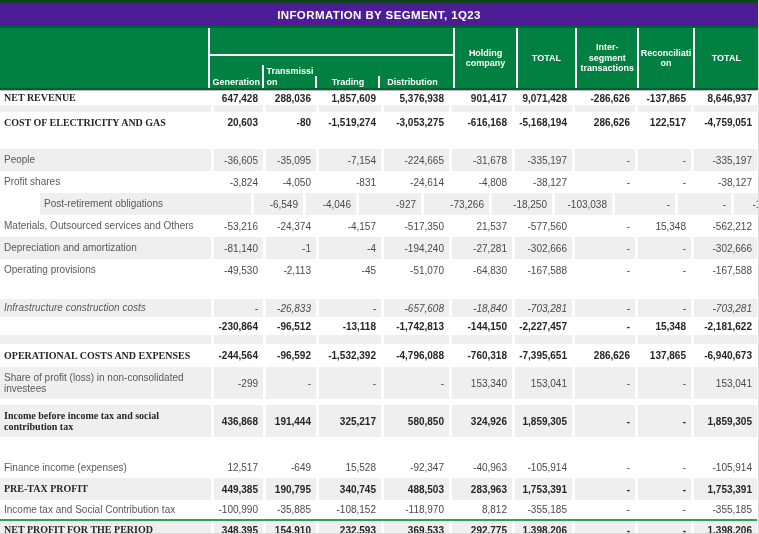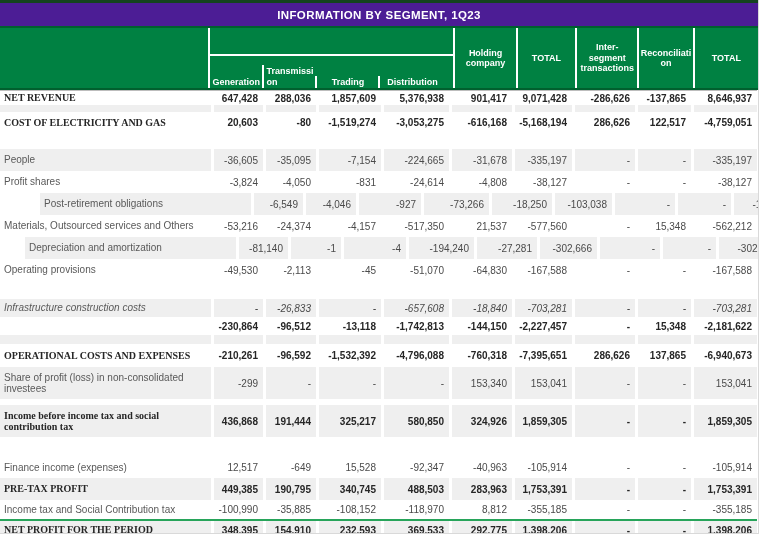--- a/index.html
+++ b/index.html
@@ -161,21 +161,21 @@
         <div class="cell num">-53,216</div>
         <div class="cell num">-24,374</div>
         <div class="cell num">-4,157</div>
         <div class="cell num">-517,350</div>
         <div class="cell num">21,537</div>
         <div class="cell num">-577,560</div>
         <div class="cell num">-</div>
         <div class="cell num">15,348</div>
         <div class="cell num">-562,212</div>
       </div>
-      <div class="row data stripe" style="height: 22px; padding-left: 25px;">
+      <div class="row data stripe" style="height: 22px;">
         <div class="cell label">Depreciation and amortization</div>
         <div class="cell num">-81,140</div>
         <div class="cell num">-1</div>
         <div class="cell num">-4</div>
         <div class="cell num">-194,240</div>
         <div class="cell num">-27,281</div>
         <div class="cell num">-302,666</div>
         <div class="cell num">-</div>
         <div class="cell num">-</div>
         <div class="cell num">-302,666</div>
@@ -235,21 +235,21 @@
         <div class="cell num"></div>
         <div class="cell num"></div>
         <div class="cell num"></div>
         <div class="cell num"></div>
         <div class="cell num"></div>
         <div class="cell num"></div>
         <div class="cell num"></div>
       </div>
       <div class="row data bold" style="height: 23px;">
         <div class="cell label">OPERATIONAL COSTS AND EXPENSES</div>
-        <div class="cell num">-210,261</div>
+        <div class="cell num">-244,564</div>
         <div class="cell num">-96,592</div>
         <div class="cell num">-1,532,392</div>
         <div class="cell num">-4,796,088</div>
         <div class="cell num">-760,318</div>
         <div class="cell num">-7,395,651</div>
         <div class="cell num">286,626</div>
         <div class="cell num">137,865</div>
         <div class="cell num">-6,940,673</div>
       </div>
       <div class="row data stripe" style="height: 32px;">

